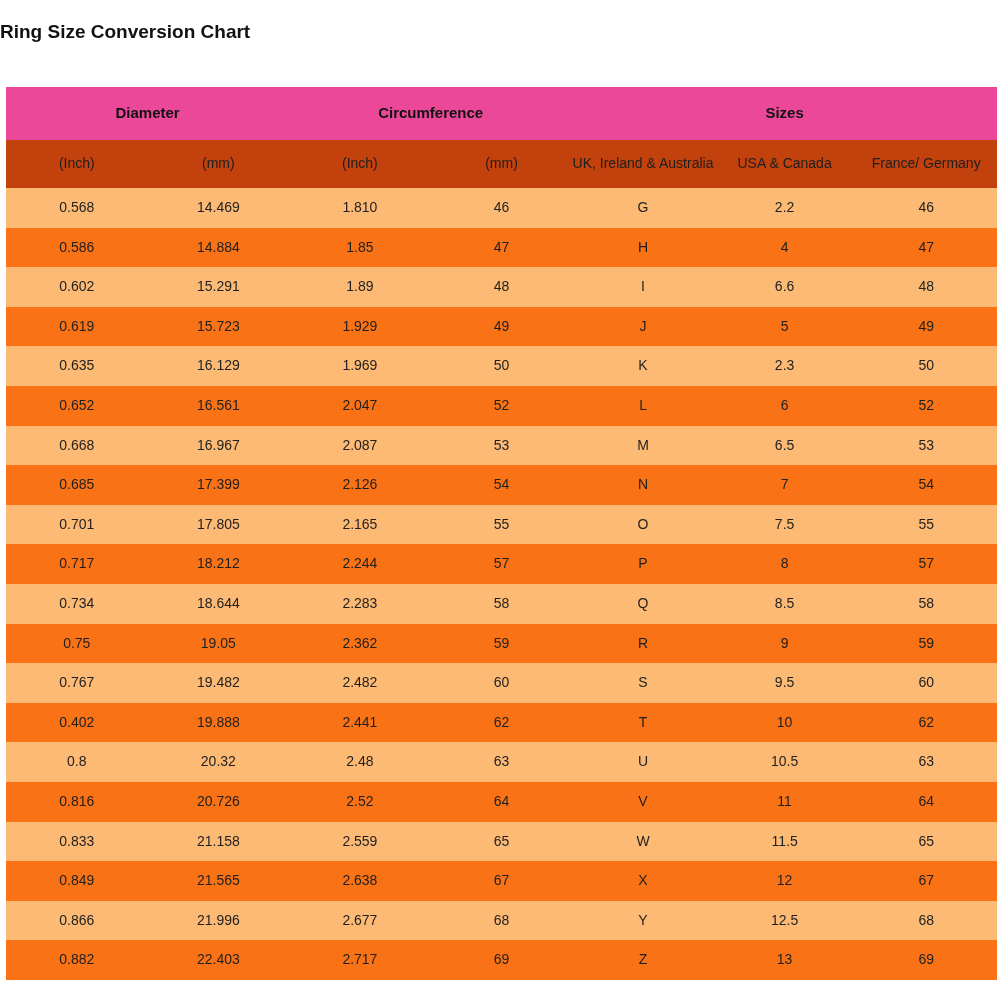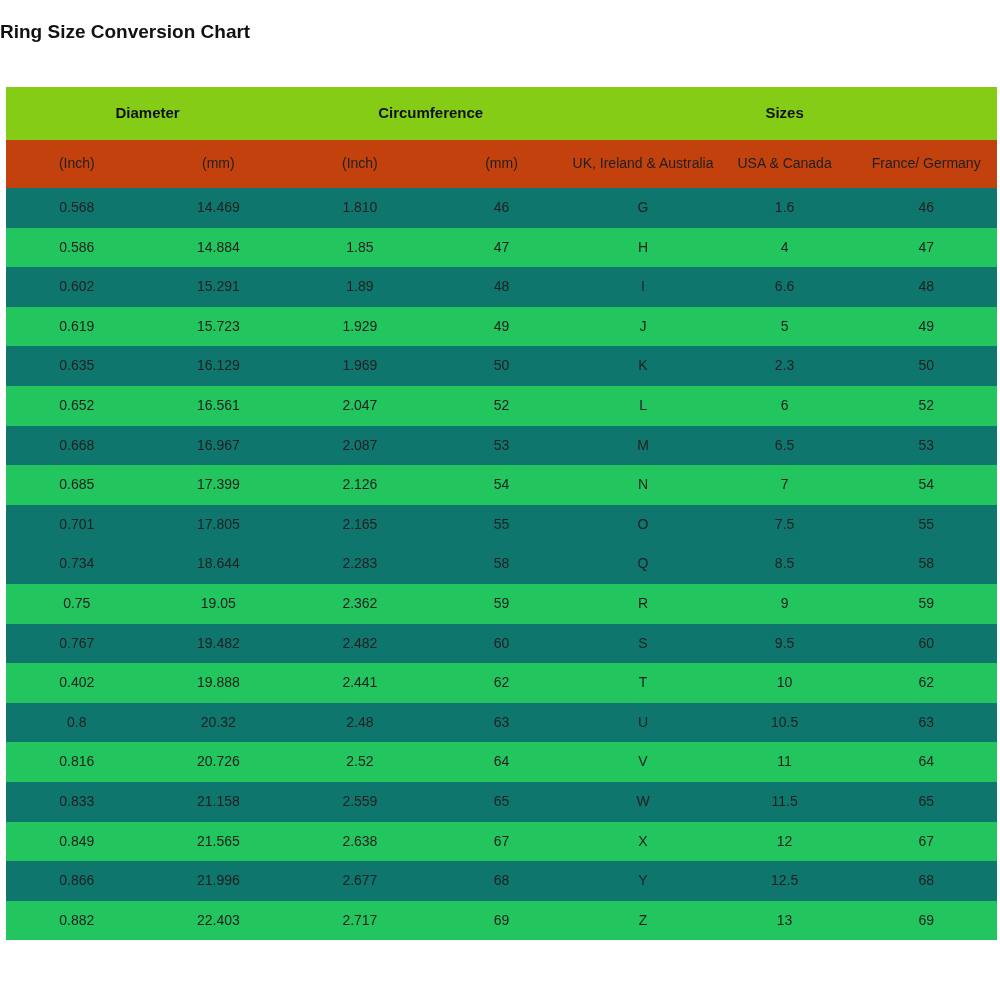--- a/index.html
+++ b/index.html
@@ -29,32 +29,32 @@
   table.ring-table col { width: 14.2857%; }
   th, td {
     padding: 0;
     text-align: center;
     vertical-align: middle;
     font-size: 14px;
     line-height: 1.25;
   }
   tr.group-row th {
     height: 53px;
-    background: #84cc16;
+    background: #ec4899;
     font-size: 15px;
     font-weight: bold;
     color: #111111;
   }
   tr.sub-row th {
     height: 48px;
     background: #c2410c;
     font-weight: normal;
   }
-  tbody tr { height: 39.6px; background: #22c55e; }
-  tbody tr.shaded { background: #0f766e; }
+  tbody tr { height: 39.6px; background: #f97316; }
+  tbody tr.shaded { background: #fdba74; }
 </style>
 </head>
 <body>
 
 <div class="page-title">Ring Size Conversion Chart</div>
 
 <table class="ring-table">
   <colgroup>
     <col>
       <col>
@@ -80,21 +80,21 @@
         <th>France/ Germany</th>
       </tr>
   </thead>
   <tbody id="table-body">
       <tr class="shaded">
         <td>0.568</td>
         <td>14.469</td>
         <td>1.810</td>
         <td>46</td>
         <td>G</td>
-        <td>1.6</td>
+        <td>2.2</td>
         <td>46</td>
       </tr>
       <tr>
         <td>0.586</td>
         <td>14.884</td>
         <td>1.85</td>
         <td>47</td>
         <td>H</td>
         <td>4</td>
         <td>47</td>
@@ -155,20 +155,29 @@
       </tr>
       <tr class="shaded">
         <td>0.701</td>
         <td>17.805</td>
         <td>2.165</td>
         <td>55</td>
         <td>O</td>
         <td>7.5</td>
         <td>55</td>
       </tr>
+      <tr>
+        <td>0.717</td>
+        <td>18.212</td>
+        <td>2.244</td>
+        <td>57</td>
+        <td>P</td>
+        <td>8</td>
+        <td>57</td>
+      </tr>
       <tr class="shaded">
         <td>0.734</td>
         <td>18.644</td>
         <td>2.283</td>
         <td>58</td>
         <td>Q</td>
         <td>8.5</td>
         <td>58</td>
       </tr>
       <tr>

